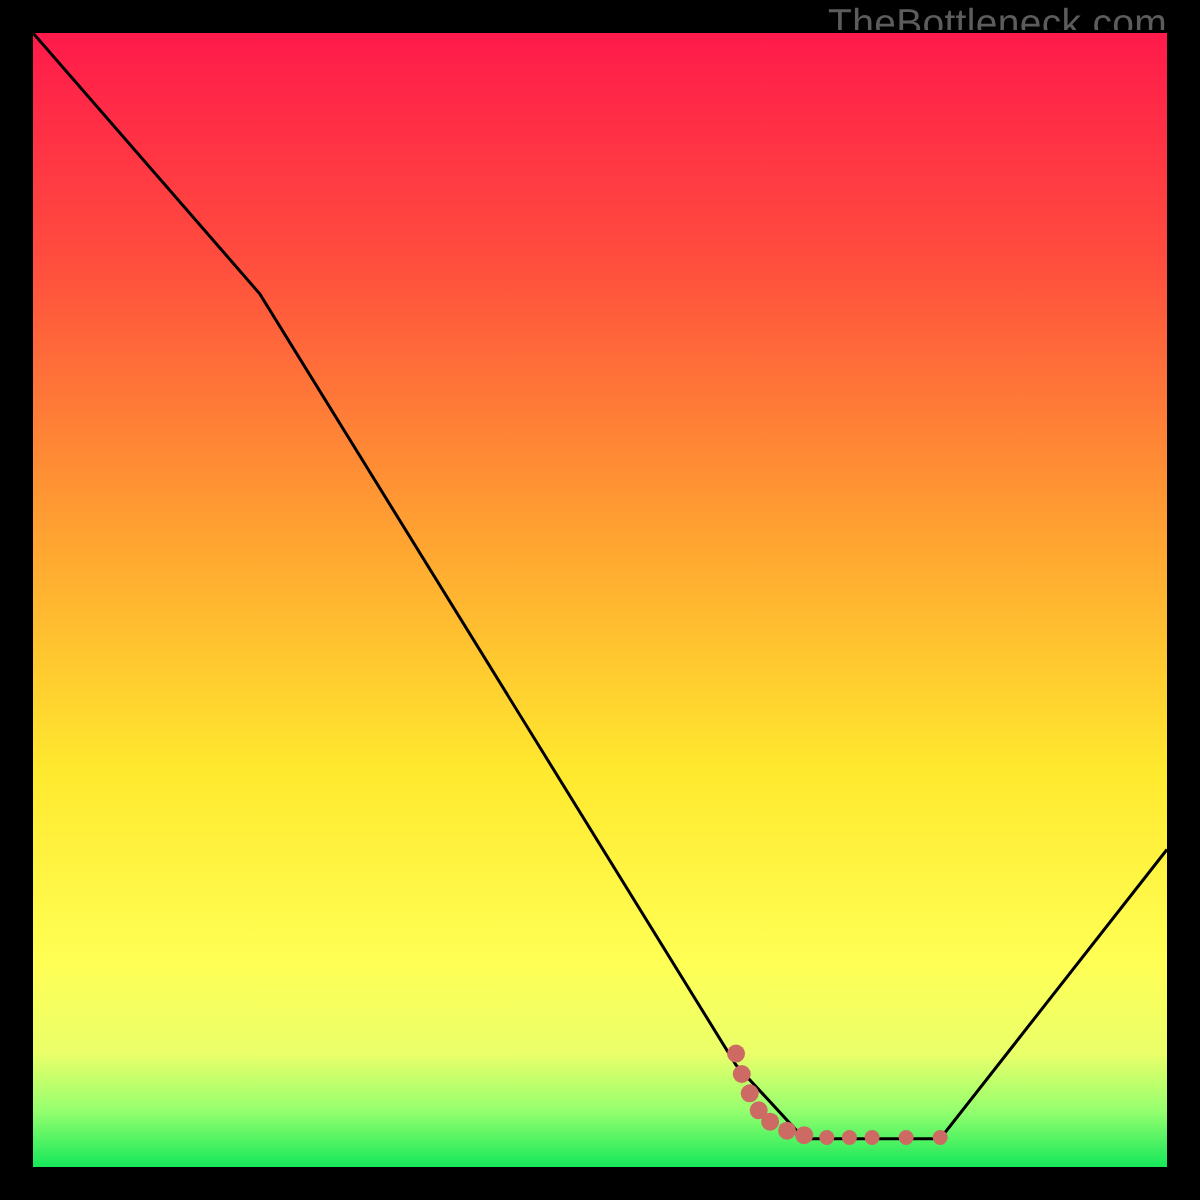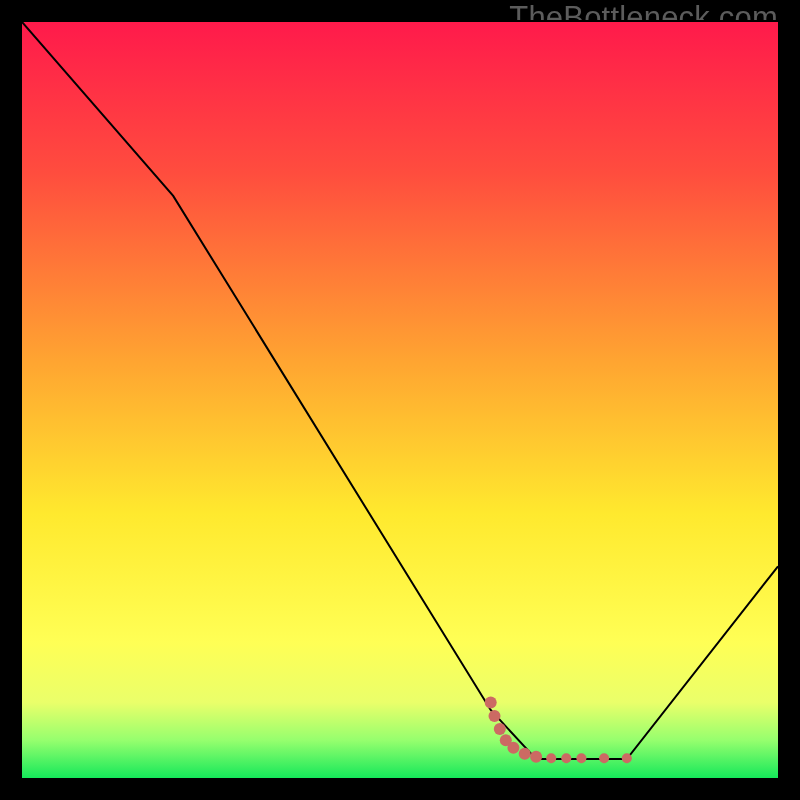--- a/index.html
+++ b/index.html
@@ -23,21 +23,21 @@
     position: absolute;
     left: 2px;
     top: 2px;
     width: 756px;
     height: 756px;
   }
   .watermark {
     position: absolute;
     top: 0px;
     right: 22px;
-    font-size: 31px;
+    font-size: 26px;
     font-weight: 500;
     color: #5c5c5c;
     letter-spacing: 0.2px;
     user-select: none;
   }
   svg { display: block; }
 </style>
 </head>
 <body>
 

